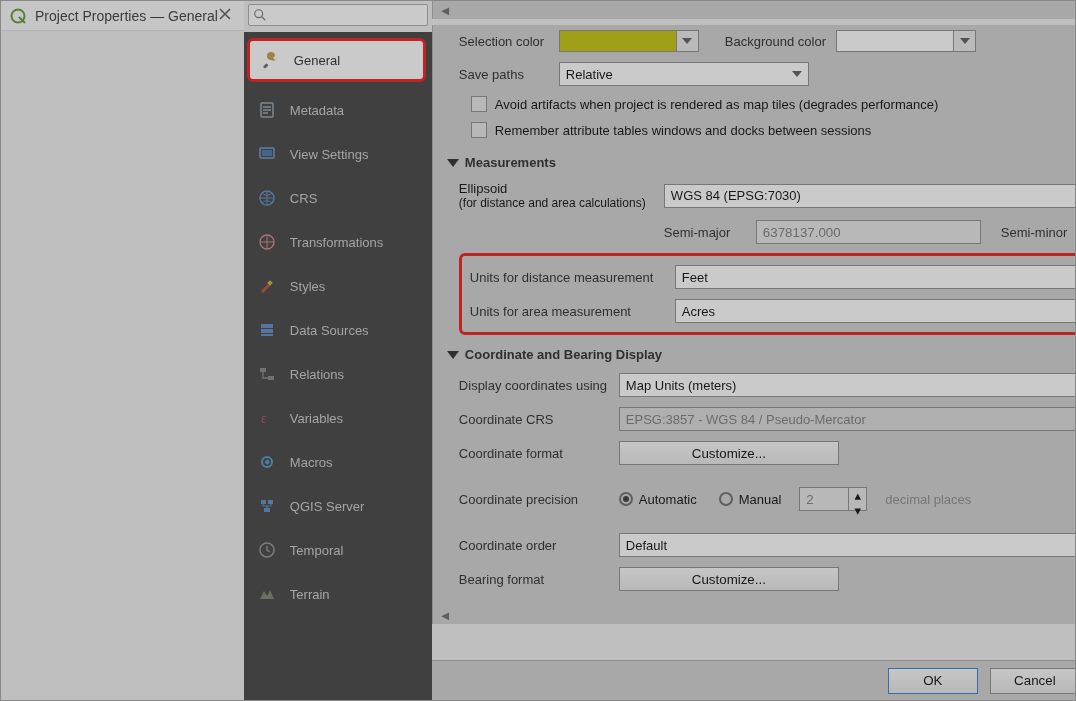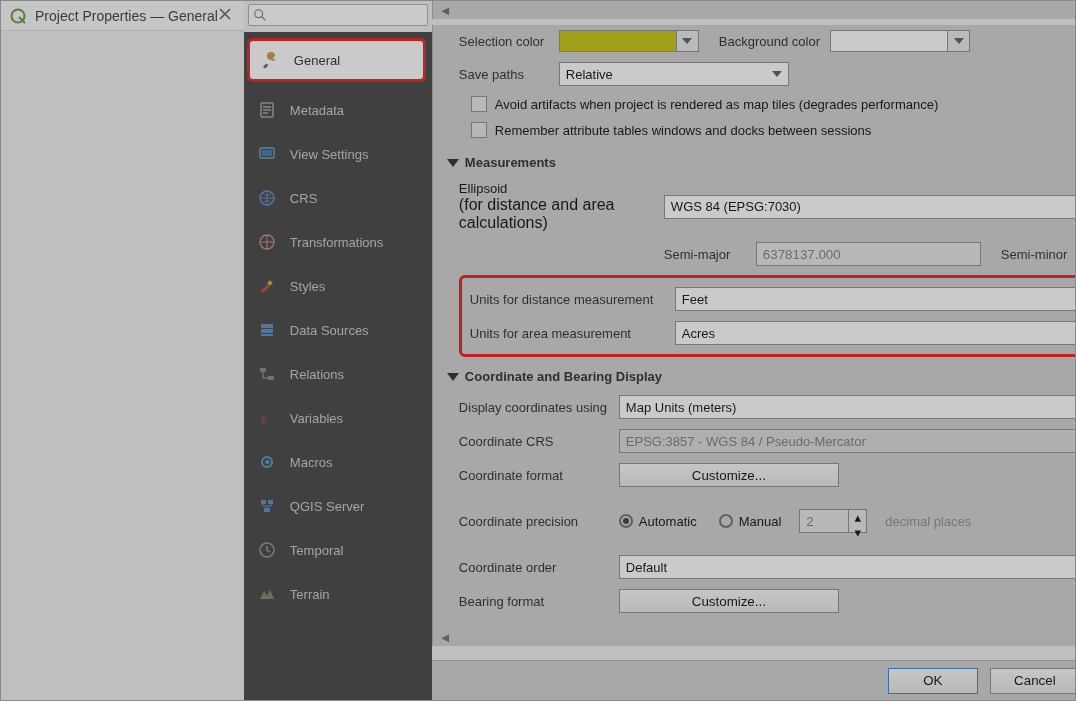--- a/index.html
+++ b/index.html
@@ -223,33 +223,33 @@
             <div class="row">
               <label class="lbl" style="width:90px">Selection color</label>
               <div style="display:flex">
                 <div class="colorchip">
                     <div class="swatch yellow"></div>
                   </div>
                 <div class="dropbtn">
                     <div class="caret" style="border-top:6px solid #555;width:0;height:0;border-left:5px solid transparent;border-right:5px solid transparent;"></div>
                   </div>
               </div>
-              <label class="lbl" style="margin-left:10px">Background color</label>
+              <label class="lbl" style="margin-left:16px">Background color</label>
               <div style="display:flex">
                 <div class="colorchip">
                     <div class="swatch white"></div>
                   </div>
                 <div class="dropbtn">
                     <div class="caret" style="border-top:6px solid #555;width:0;height:0;border-left:5px solid transparent;border-right:5px solid transparent;"></div>
                   </div>
               </div>
             </div>
             <div class="row">
               <label class="lbl" style="width:90px">Save paths</label>
-              <div class="combo" style="width:230px">
+              <div class="combo" style="width:250px">
                 <span>Relative</span>
                   <span class="caret"></span>
               </div>
             </div>
             <div class="checkbox-row">
               <div class="chk"></div>
               <span>Avoid artifacts when project is rendered as map tiles (degrades performance)</span>
             </div>
             <div class="checkbox-row">
               <div class="chk"></div>
@@ -259,21 +259,21 @@
 
           <div class="section">
             <div class="section-hdr">
               <div class="collapser"></div>
               <span>Measurements</span>
             </div>
             <div class="indented">
               <div class="row">
                 <div style="width:195px">
                   <div>Ellipsoid</div>
-                  <div style="font-size:16px">(for distance and area calculations)</div>
+                  <div style="font-size:12px">(for distance and area calculations)</div>
                 </div>
                 <div class="combo" style="flex:1">
                   <span>WGS 84 (EPSG:7030)</span>
                     <span class="caret"></span>
                 </div>
               </div>
               <div class="row">
                 <div style="width:195px"></div>
                 <label style="width:70px">Semi-major</label>
                 <input class="textfield" style="width: 225px; margin-left: 12px;" disabled="" value="6378137.000">

